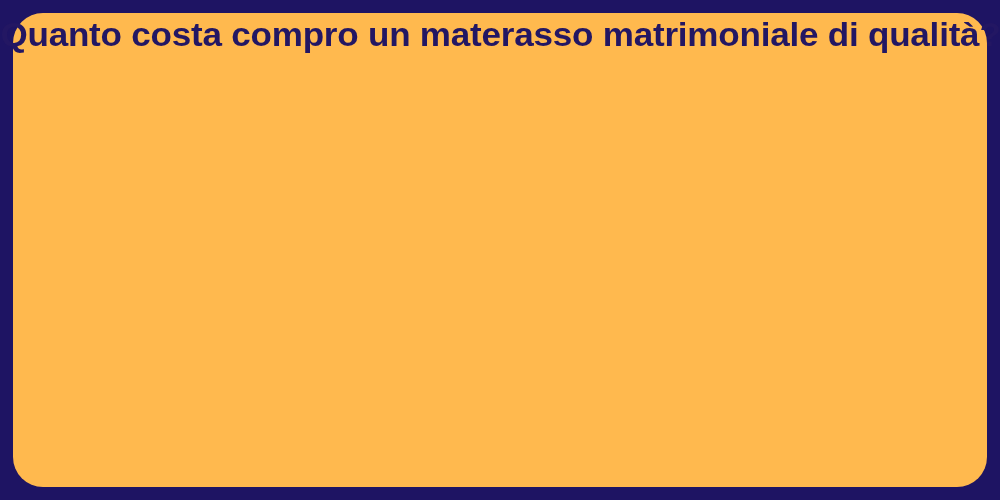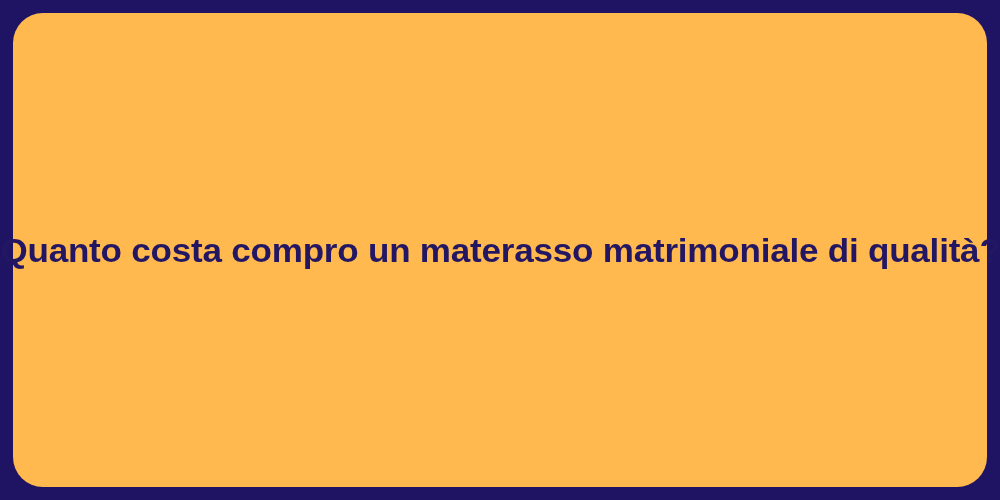--- a/index.html
+++ b/index.html
@@ -26,21 +26,20 @@
 
   .card {
     position: absolute;
     left: 13px;
     top: 13px;
     width: 974px;
     height: 474px;
     background: #ffb94e;
     border-radius: 30px;
     display: flex;
-    align-items: center;
     justify-content: center;
     box-sizing: border-box;
     padding: 0 28px;
   }
 
   .headline {
     font-family: "Liberation Sans", sans-serif;
     font-size: 34px;
     font-weight: bold;
     line-height: 1.25;

